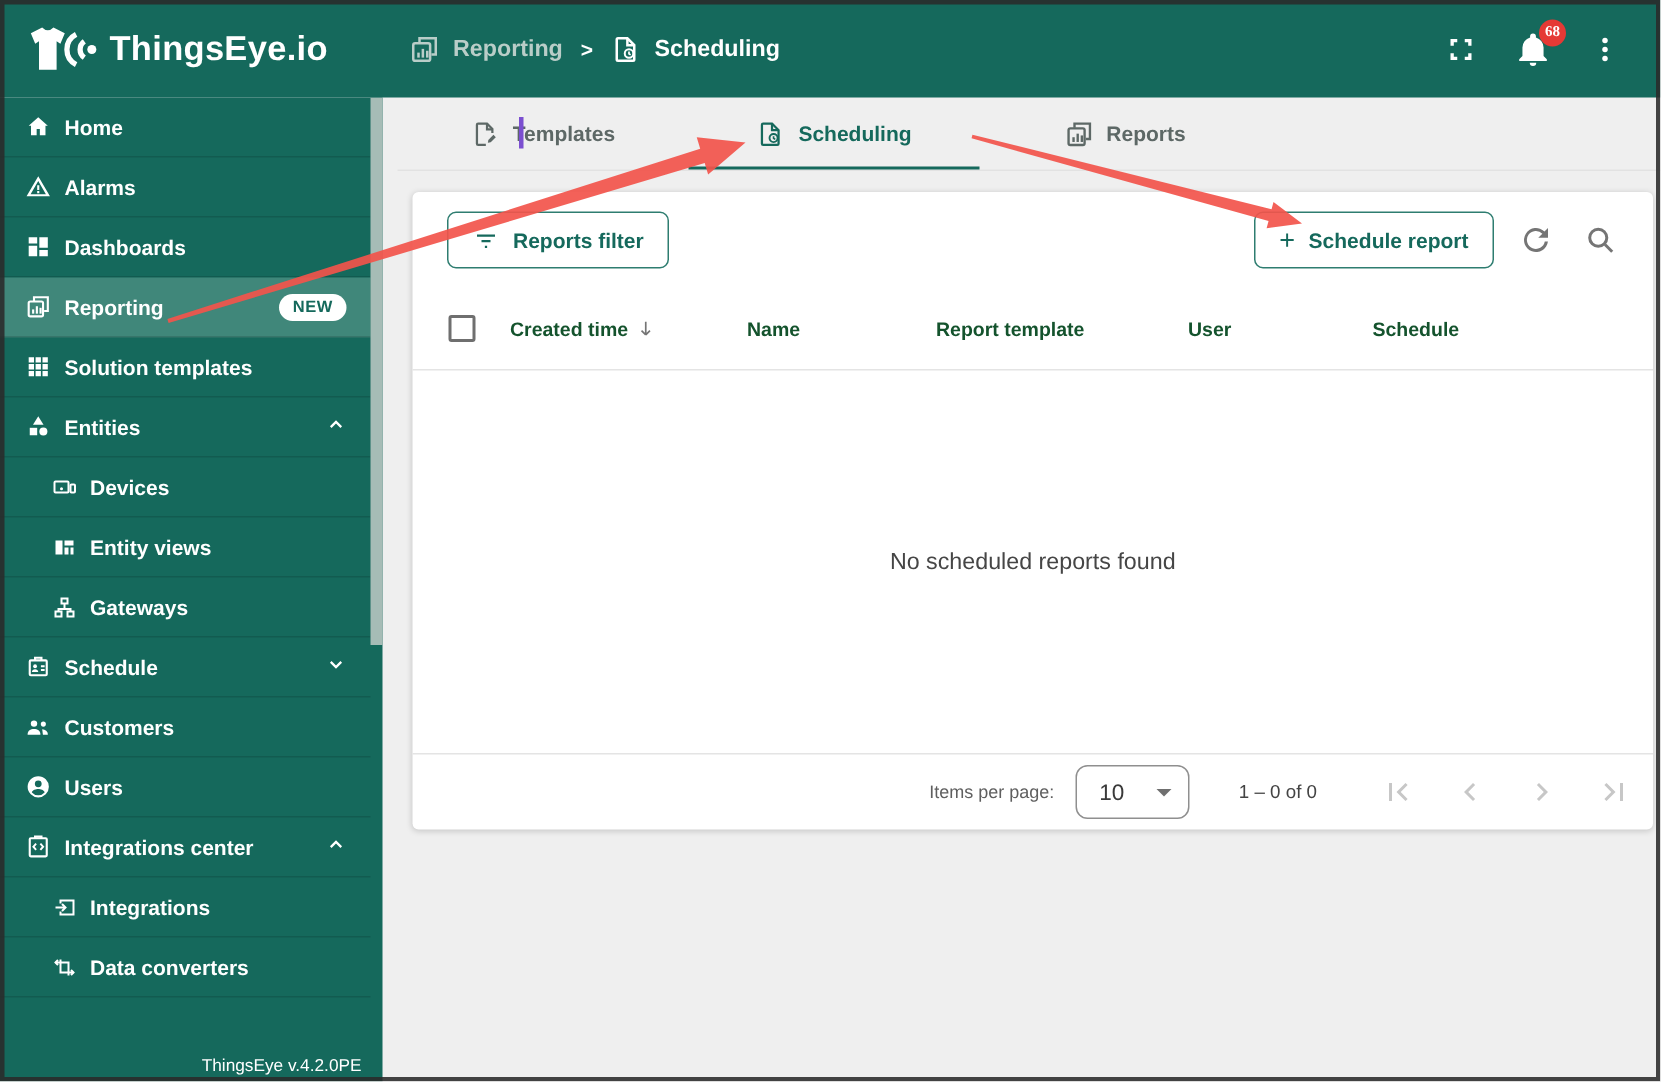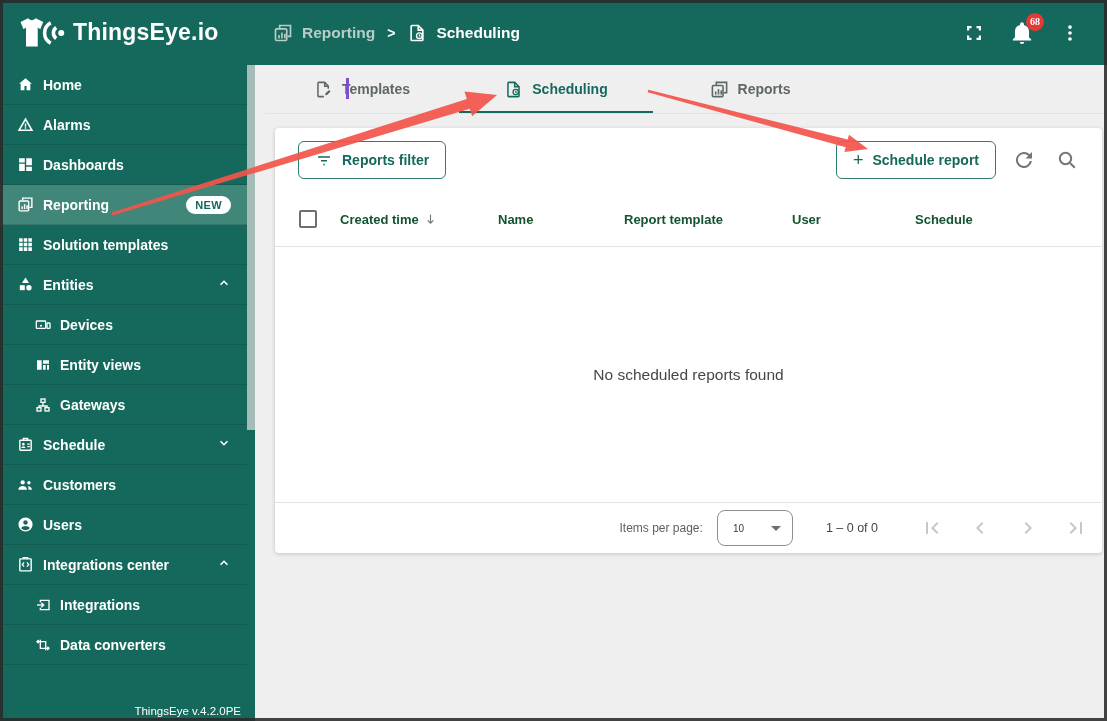--- a/index.html
+++ b/index.html
@@ -51,21 +51,21 @@
   .icon-btn { width:30px; height:30px; display:flex; align-items:center; justify-content:center; background:none; border:none; cursor:pointer; padding:0; }
 
   .table-header { display:grid; grid-template-columns:41px 158px 126px 168px 123px 1fr; align-items:center; padding:0 20px 0 24px; height:55px; border-bottom:1px solid #e4e4e4; font-size:13px; font-weight:700; color:#14532d; }
   .th { display:flex; align-items:center; gap:4px; }
   .checkbox { width:18px; height:18px; border:2px solid #6f6f6f; border-radius:2px; background:#fff; cursor:pointer; }
 
   .empty-area { flex:1; display:flex; align-items:center; justify-content:center; font-size:15.5px; color:#464646; }
 
   .card-pagination { height:51px; border-top:1px solid #e4e4e4; display:flex; align-items:center; justify-content:flex-end; padding-right:14px; }
   .pp-label { font-size:12px; color:#5f5f5f; }
-  .per-page-select { width:76px; height:36px; border:1px solid #8f8f8f; border-radius:8px; display:flex; align-items:center; justify-content:space-between; margin-left:14px; padding:0 11px 0 15px; font-size:10px; color:#3a3a3a; background:#fff; cursor:pointer; }
+  .per-page-select { width:76px; height:36px; border:1px solid #8f8f8f; border-radius:8px; display:flex; align-items:center; justify-content:space-between; margin-left:14px; padding:0 11px 0 15px; font-size:15px; color:#3a3a3a; background:#fff; cursor:pointer; }
   .select-caret { width:0; height:0; border-left:5px solid transparent; border-right:5px solid transparent; border-top:5px solid #6f6f6f; }
   .range { margin-left:33px; font-size:12.5px; color:#444; }
   .pager { display:flex; align-items:center; margin-left:42px; gap:24px; }
   .pager .icon-btn { width:24px; height:24px; }
 
   
   .annotations { position:absolute; inset:0; pointer-events:none; z-index:50; }
   .text-cursor { position:absolute; left:346px; top:78px; width:2.5px; height:21px; background:#7b4fd0; z-index:55; }
   .frame-border { position:absolute; inset:0; box-shadow:inset 0 0 0 3px rgba(42,42,42,.88); pointer-events:none; z-index:60; }
 </style>

